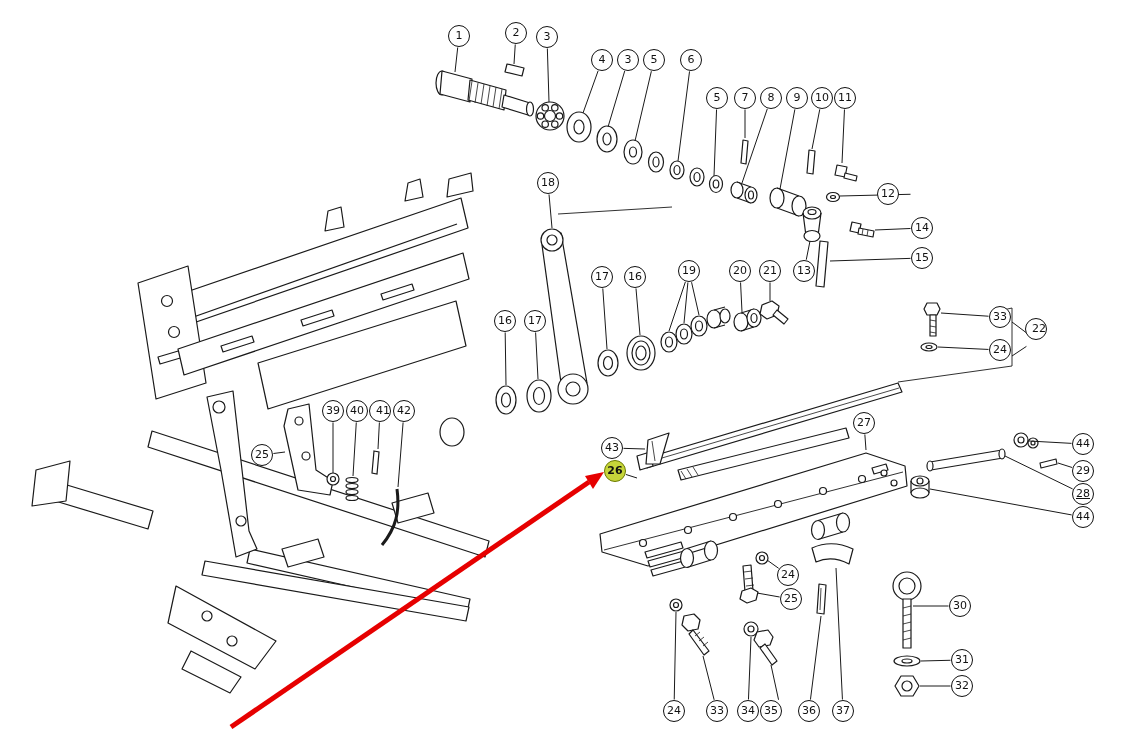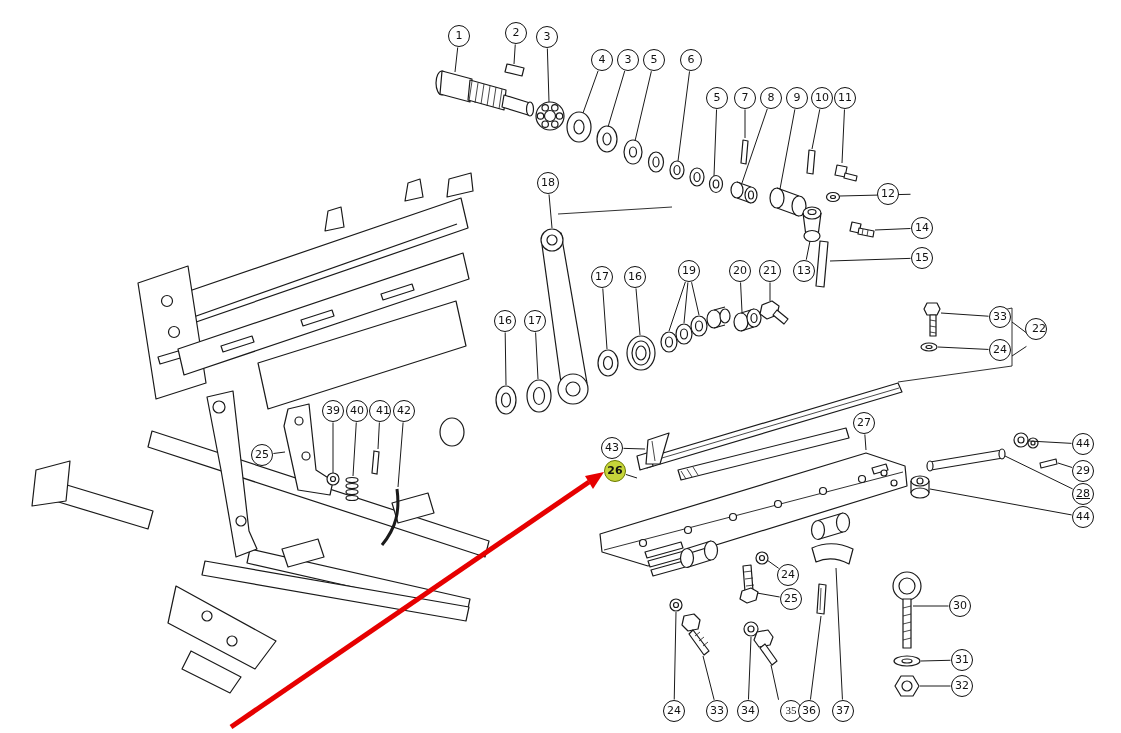--- a/index.html
+++ b/index.html
@@ -336,17 +336,17 @@
       <div class="balloon" style="left: 380px; top: 411px; text-align: right;">41</div>
       <div class="balloon" style="left: 404px; top: 411px;">42</div>
       <div class="balloon" style="left: 788px; top: 575px;">24</div>
       <div class="balloon" style="left: 791px; top: 599px;">25</div>
       <div class="balloon" style="left: 960px; top: 606px;">30</div>
       <div class="balloon" style="left: 962px; top: 660px;">31</div>
       <div class="balloon" style="left: 962px; top: 686px;">32</div>
       <div class="balloon" style="left: 674px; top: 711px;">24</div>
       <div class="balloon" style="left: 717px; top: 711px; text-align: center;">33</div>
       <div class="balloon" style="left: 748px; top: 711px;">34</div>
-      <div class="balloon" style="left: 791px; top: 711px; font-family: Liberation Serif, serif;">35</div>
+      <div class="balloon" style="left: 771px; top: 711px;">35</div>
       <div class="balloon" style="left: 809px; top: 711px;">36</div>
       <div class="balloon" style="left: 843px; top: 711px;">37</div>
     </div>
 </div>
 
 </body></html>

